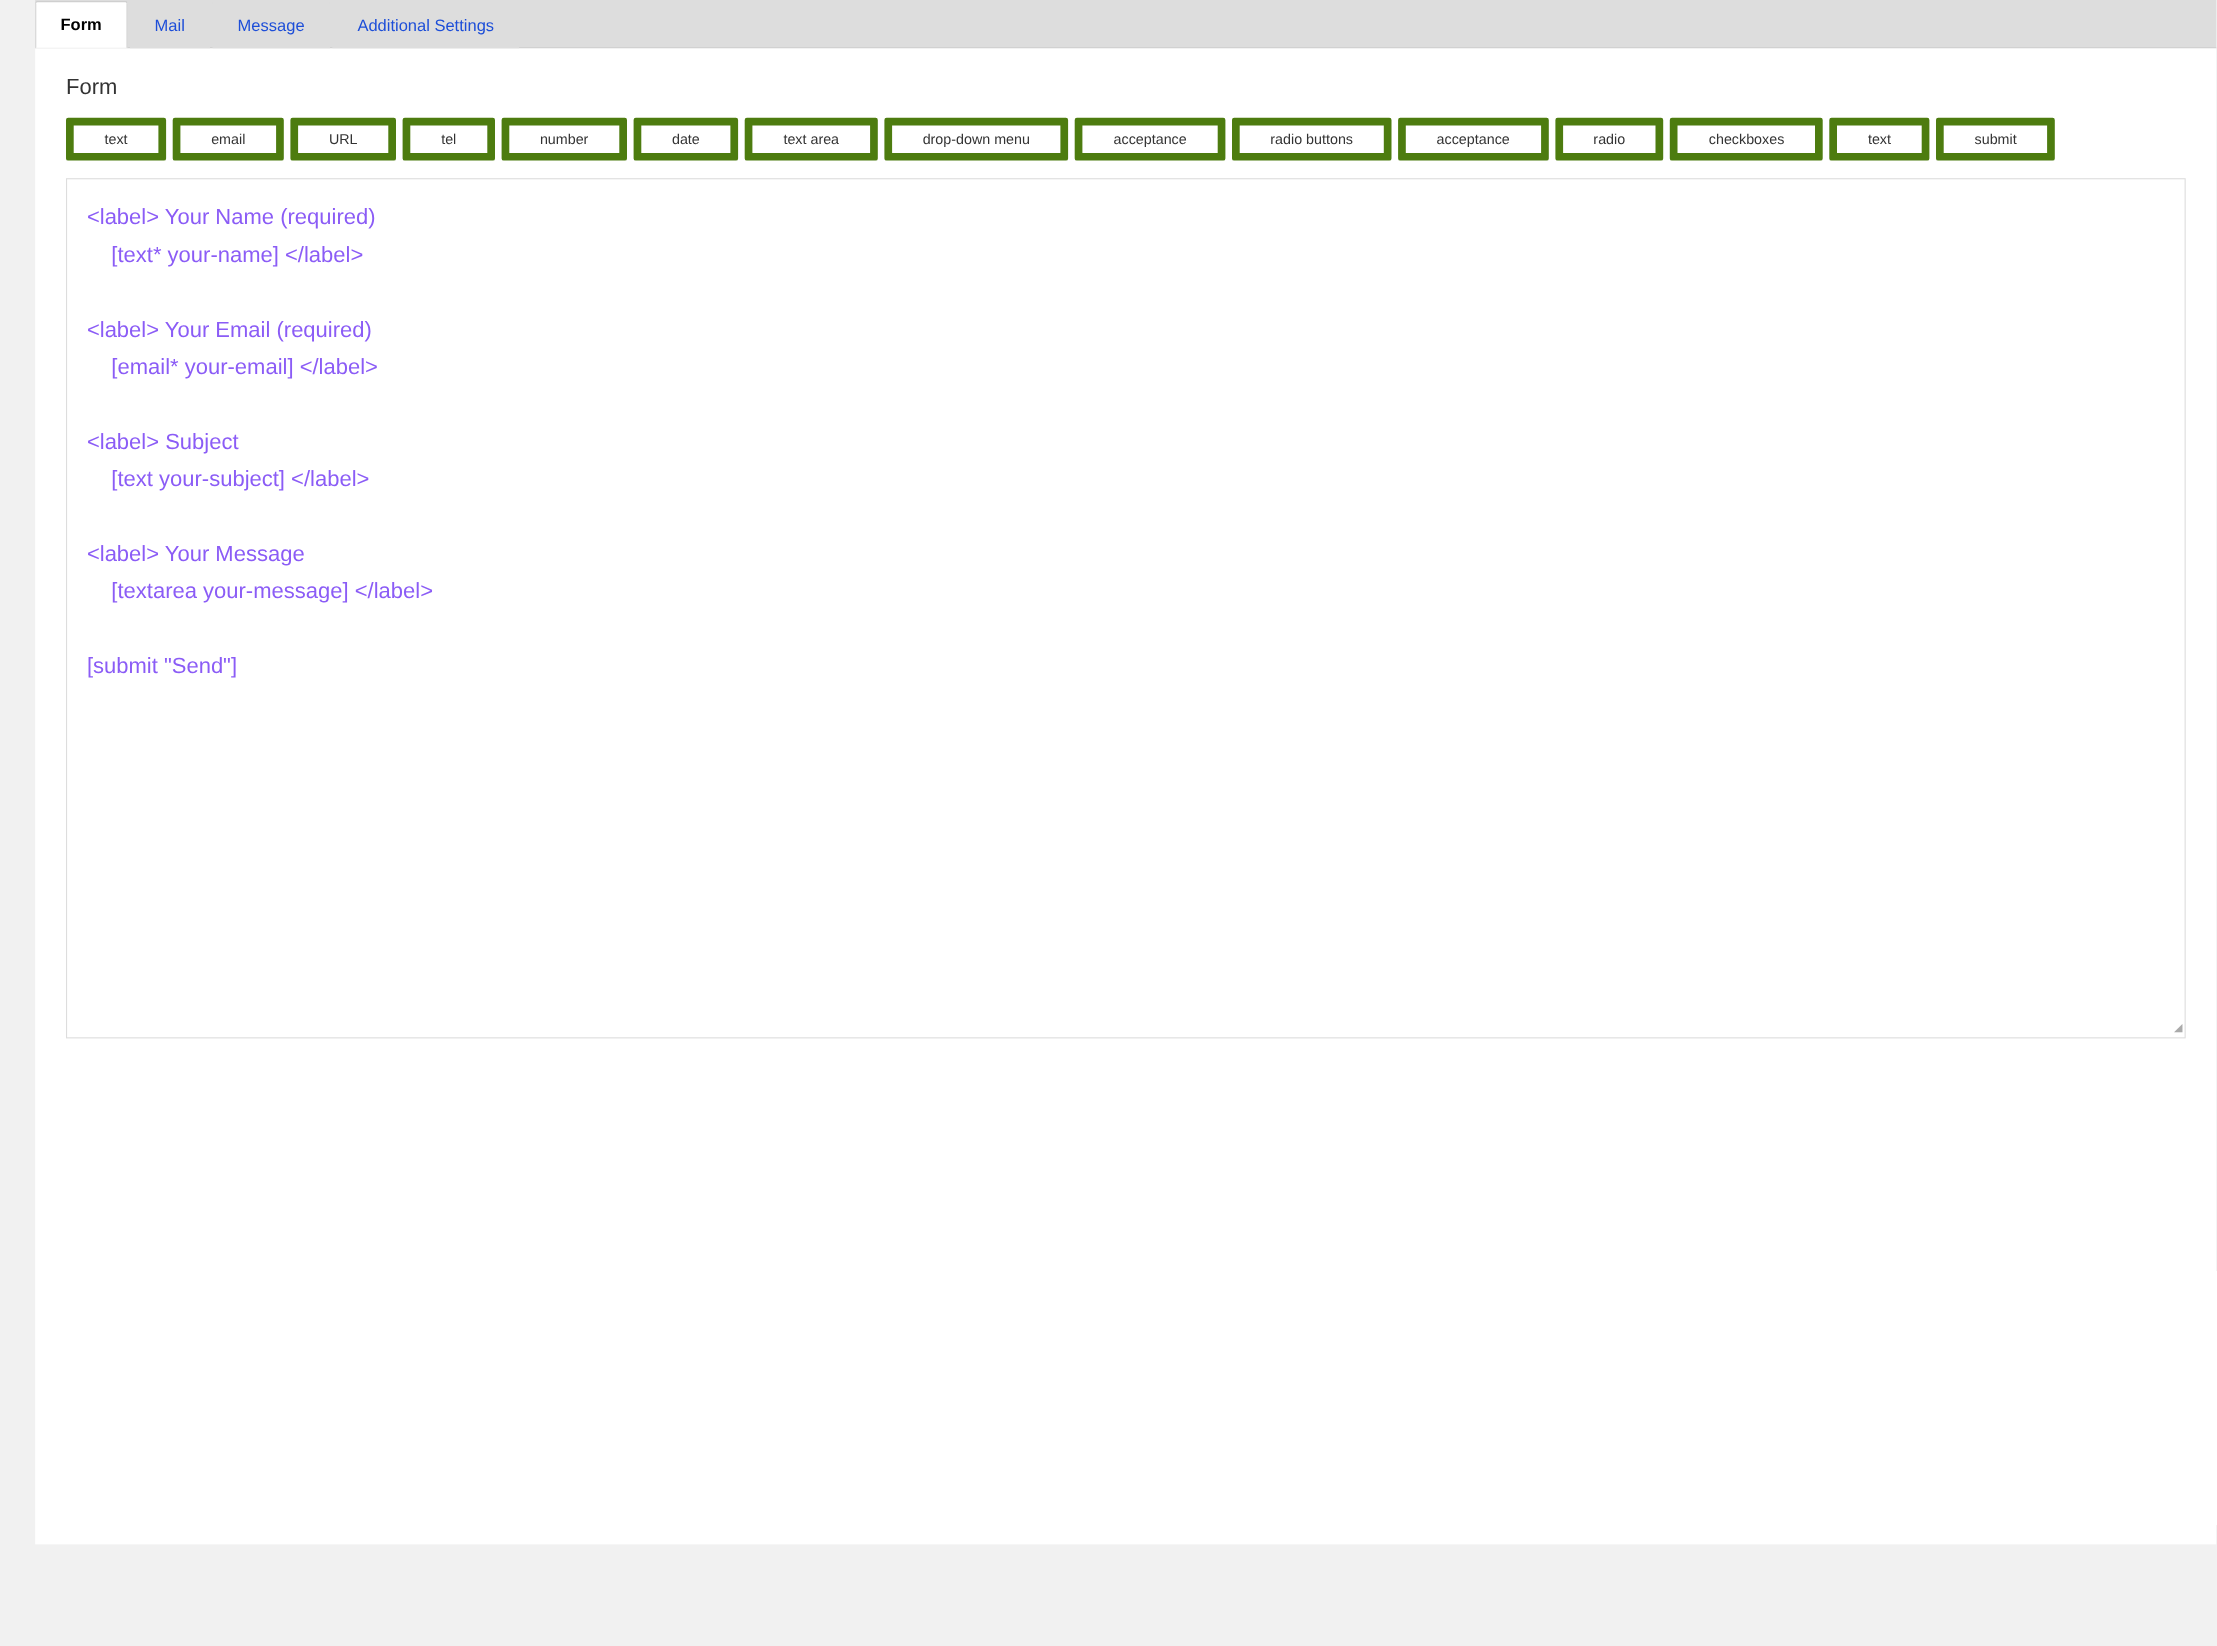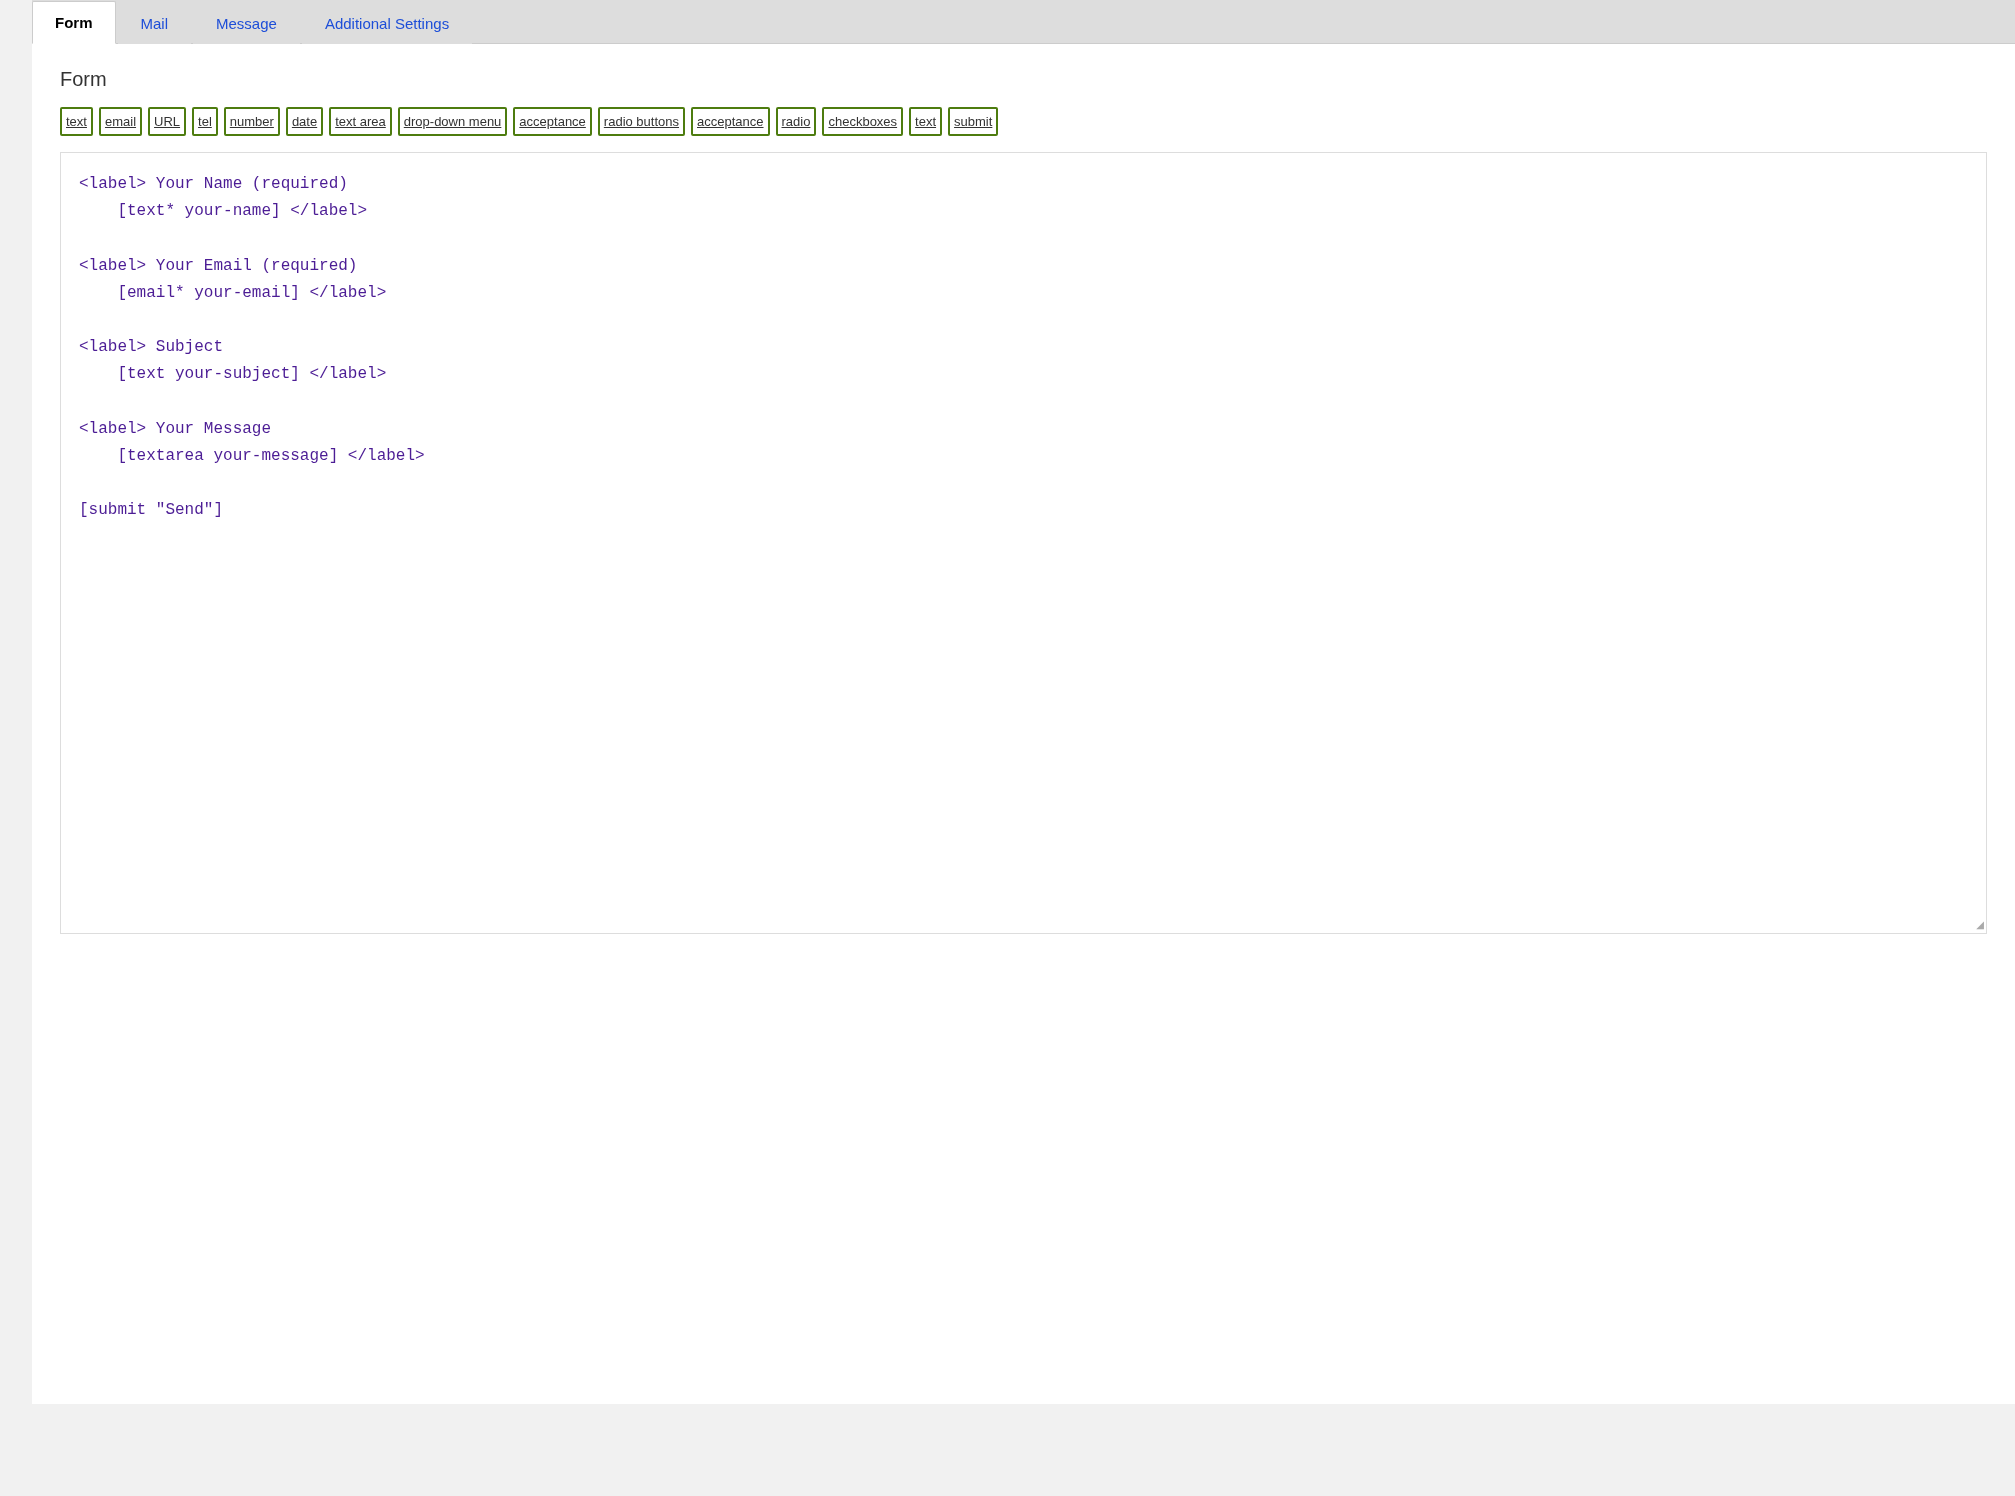--- a/index.html
+++ b/index.html
@@ -67,42 +67,41 @@
     }
 
     .field-buttons {
       display: flex;
       flex-wrap: wrap;
       gap: 6px;
       margin-bottom: 16px;
     }
 
     .field-btn {
-      padding: 5px 4px;
-      border: 2px solid #4d7c0f;
+      padding: 5px 28px;
+      border: 7px solid #4d7c0f;
       background: #fff;
       cursor: pointer;
       font-size: 13px;
       color: #333;
       border-radius: 2px;
-      text-decoration: underline;
     }
 
     .form-editor-wrapper {
       position: relative;
       border: 1px solid #ddd;
       min-height: 780px;
       background: #fff;
     }
 
     .form-editor-content {
       padding: 18px 18px;
-      font-family: Liberation Mono, monospace;
-      font-size: 16px;
-      color: #4c1d95;
+      font-family: Liberation Sans, sans-serif;
+      font-size: 20px;
+      color: #8b5cf6;
       line-height: 1.7;
       white-space: pre-wrap;
       min-height: 780px;
     }
 
     .resize-handle {
       position: absolute;
       bottom: 2px;
       right: 2px;
       width: 12px;

